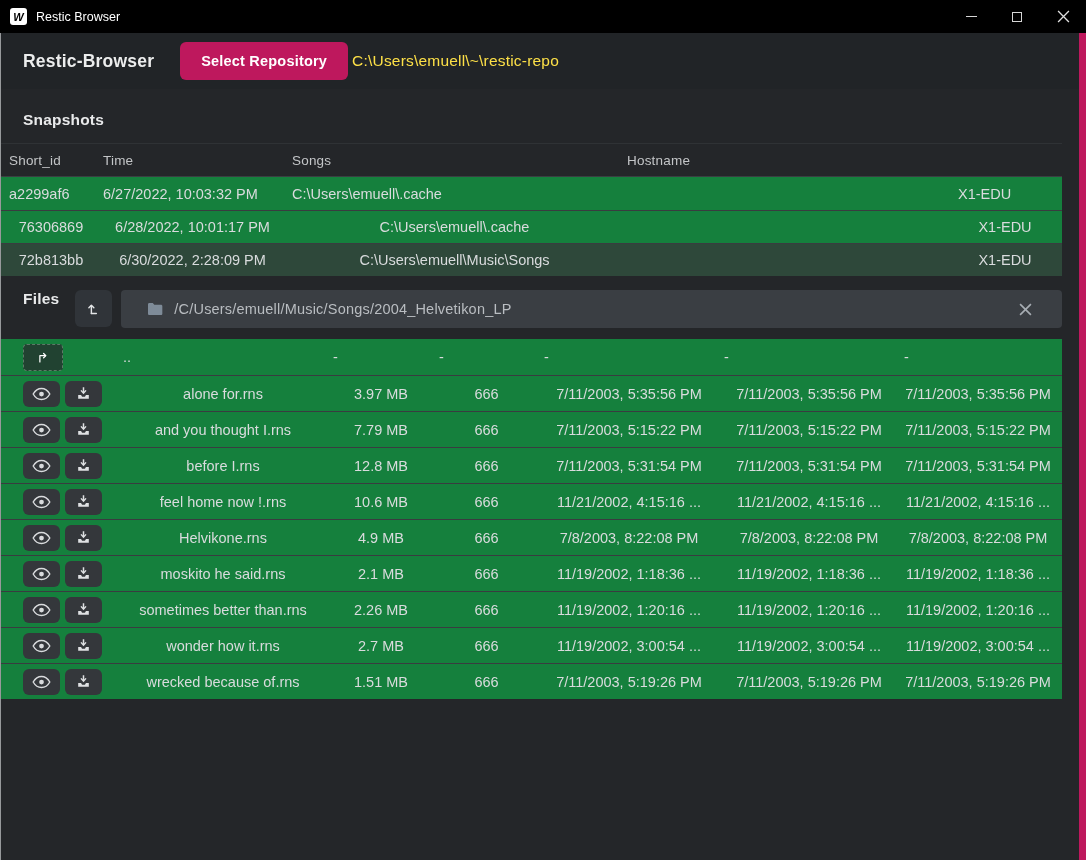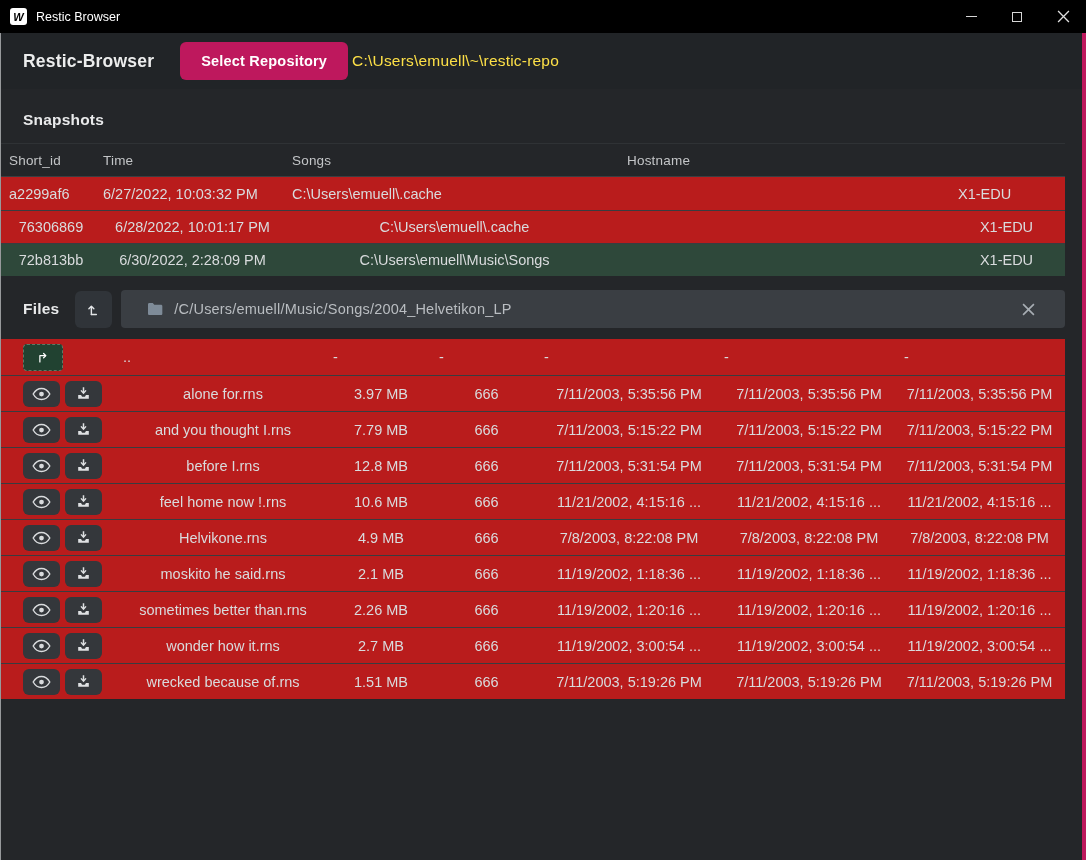--- a/index.html
+++ b/index.html
@@ -13,48 +13,48 @@
             font-weight:bold; font-size:11px; display:flex; align-items:center; justify-content:center;
             margin-left:10px; font-style:italic; }
   .titletext{ color:#fff; font-size:12.5px; margin-left:9px; }
   .tb-controls{ margin-left:auto; display:flex; height:100%; }
   .tb-btn{ width:46px; height:100%; background:transparent; border:none; display:flex;
            align-items:center; justify-content:center; cursor:pointer; }
   .ic-min{ width:11px; height:1px; background:#d6d6d6; display:block; }
   .ic-max{ width:10px; height:10px; border:1px solid #d6d6d6; display:block; }
 
   
-  .frame{ height:827px; border-left:1px solid #97999b; border-right:4px solid #be185d; background:#242629; }
+  .frame{ height:827px; border-left:1px solid #97999b; border-right:7px solid #be185d; background:#242629; }
 
   
   .header{ height:56px; background:#212427; display:flex; align-items:center; padding:0 22px; }
   .apptitle{ color:#eceded; font-size:17.5px; font-weight:bold; letter-spacing:.2px; }
   .repo-btn{ margin-left:26px; background:#be185d; color:#fff; border:none; border-radius:6px;
              font-family:inherit; font-size:14.5px; font-weight:bold; padding:11px 21px; cursor:pointer; letter-spacing:.2px;}
   .repopath{ margin-left:4px; color:#fde047; font-size:15.5px; letter-spacing:.2px; }
 
   
   .section-title{ color:#e9eaeb; font-size:15.5px; font-weight:bold; padding:22px 22px 14px; letter-spacing:.2px;}
 
   
   .table{ margin-right:17px; }
   .snap-grid{ display:grid; grid-template-columns:94px 189px 335px 331px 1fr; padding-left:8px; align-items:center; }
   .files-grid{ display:grid; grid-template-columns:100px 210px 106px 105px 180px 180px 1fr; padding-left:22px; align-items:center; }
   .thead{ height:34px; border-top:1px solid #2f3235; border-bottom:1px solid #3b3e42; }
   .thead .c{ color:#c3c5c7; font-size:13.5px; letter-spacing:.2px; }
-  .trow{ height:33px; background:#b91c1c; color:#d9dbdd; font-size:14.5px; }
+  .trow{ height:33px; background:#15803d; color:#d9dbdd; font-size:14.5px; }
   .trow + .trow{ border-top:1px solid #393c40;text-align:center; }
   .trow.selected{ background:#2e483a; }
   .c{ white-space:nowrap; overflow:hidden; text-overflow:clip; padding-right:10px; }
 
   .ftable .thead{ height:37px; border-top:none; border-bottom:1px solid #3f4246; }
   .ftable .trow{ height:36px; }
 
   
-  .files-bar{ display:flex; align-items:center; margin:14px 17px 0 22px; height:38px; }
+  .files-bar{ display:flex; margin:14px 17px 0 22px; height:38px; }
   .files-title{ color:#e9eaeb; font-size:15.5px; font-weight:bold; letter-spacing:.2px; }
   .dump-btn{ width:37px; height:37px; margin-left:16px; background:#303439; border:none; border-radius:6px;
              display:flex; align-items:center; justify-content:center; cursor:pointer; }
   .pathbar{ flex:1; height:38px; margin-left:9px; background:#3a3e43; border-radius:4px;
             display:flex; align-items:center; padding:0 26px; cursor:text; }
   .pathbar-text{ color:#b9bdc1; font-size:14.5px; margin-left:11px; letter-spacing:.2px; }
   .clear-btn{ margin-left:auto; background:transparent; border:none; display:flex; align-items:center;
               justify-content:center; cursor:pointer; padding:4px; }
 
   

